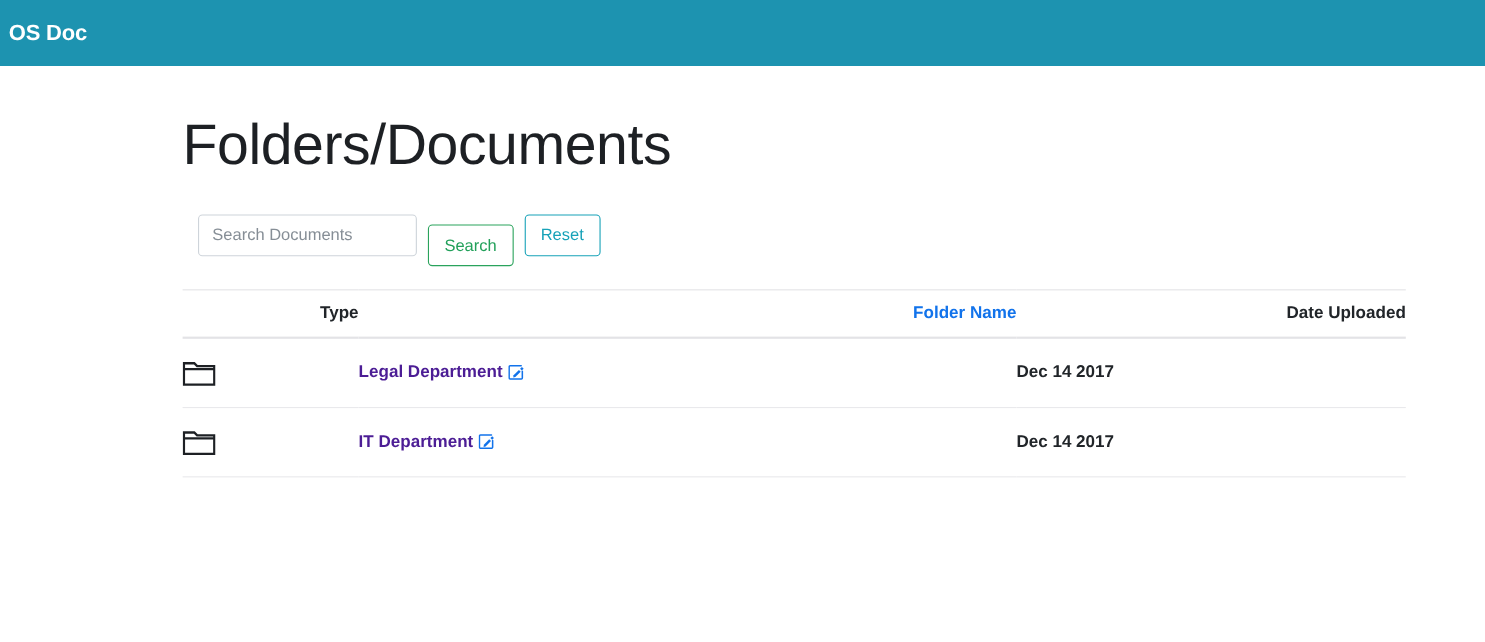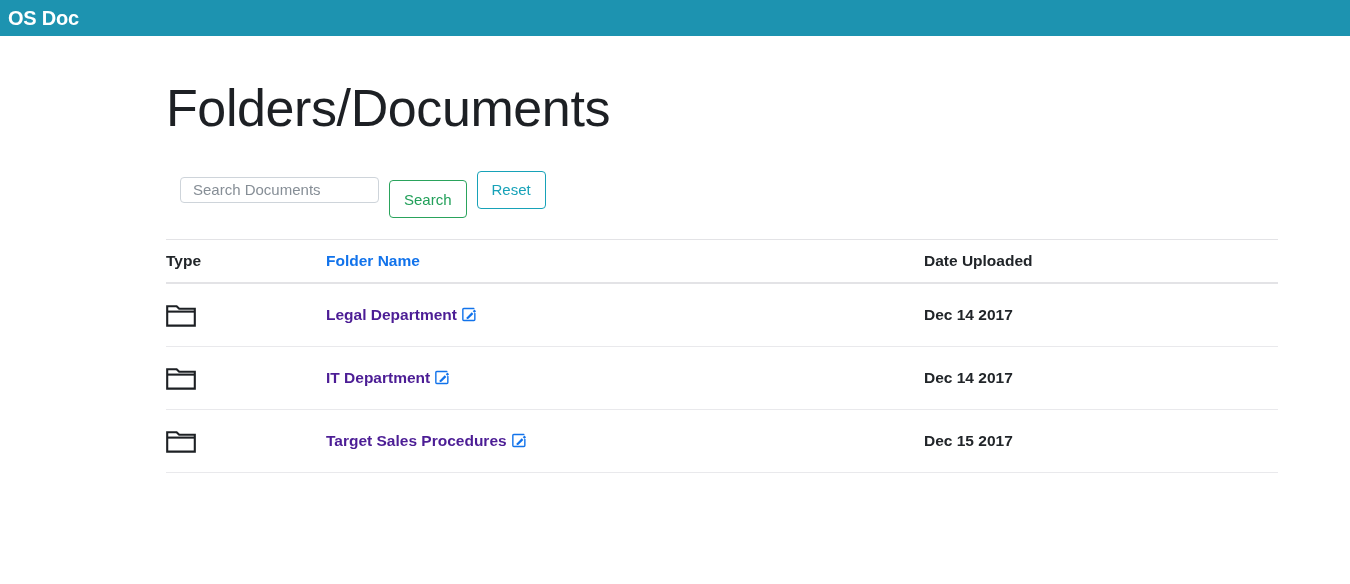--- a/index.html
+++ b/index.html
@@ -8,21 +8,21 @@
     padding: 0;
     width: 1350px;
     height: 584px;
     background: #ffffff;
     font-family: "Liberation Sans", sans-serif;
     -webkit-font-smoothing: antialiased;
   }
 
   
   .navbar {
-    height: 36px;
+    height: 60px;
     background: #1d93b0;
     display: flex;
     align-items: center;
     padding: 0 8px;
   }
   .brand {
     color: #ffffff;
     font-size: 20px;
     font-weight: 700;
     letter-spacing: -0.2px;
@@ -61,21 +61,21 @@
   
   .search-row {
     display: flex;
     align-items: center;
     margin-top: 24px;
     padding-left: 14px;
     gap: 10px;
   }
   .search-input {
     width: 199px;
-    height: 26px;
+    height: 38px;
     padding: 6px 12px;
     font-size: 15px;
     font-family: "Liberation Sans", sans-serif;
     color: #495057;
     border: 1px solid #ced4da;
     border-radius: 4px;
     background: #fff;
     outline: none;
   }
   .search-input::placeholder { color: #868e96; }
@@ -134,21 +134,21 @@
   table.doc-table {
     width: 100%;
     border-collapse: collapse;
     table-layout: fixed;
   }
   table.doc-table col.c-type { width: 160px; }
   table.doc-table col.c-name { width: 598px; }
   table.doc-table col.c-date { width: 354px; }
 
   table.doc-table thead th {
-    text-align: left;
+    text-align: right;
     font-size: 15.5px;
     font-weight: 700;
     color: #212529;
     padding: 12px 0 12px 0;
     border-top: 1px solid #e3e3e6;
     border-bottom: 2px solid #e3e3e6;
     vertical-align: bottom;
     margin-left: 19px;
   }
   th.th-type { padding-left: 14px; }
@@ -267,41 +267,18 @@
                   <path d="M12.6 1.6 1.9 1.6 a1 1 0 0 0 -1 1 v10.8 a1 1 0 0 0 1 1 h10.8 a1 1 0 0 0 1 -1 V7" fill="none" stroke="#1273eb" stroke-width="1.5" stroke-linecap="round"></path>
                   <path d="M5.2 10.9 10.4 5.7 12.1 7.4 6.9 12.6 4.9 13.1 z" fill="#1273eb"></path>
                   <path d="M11.5 4.5 13.2 6.2 15 4.4 13.3 2.7 z" fill="#1273eb"></path>
                 </svg>
               </a>
             </span>
           </td>
           <td class="td-date">Dec 14 2017</td>
         </tr>
 
-        <tr>
-          <td class="td-type">
-            <span class="folder-icon">
-              <svg class="folder-icon" viewBox="0 0 30 24" xmlns="http://www.w3.org/2000/svg">
-                <path d="M1.2 3.2 h9.4 l2.6 2.6 h15.6 v16.8 h-27.6 z" fill="none" stroke="#1d2024" stroke-width="2.1" stroke-linejoin="miter"></path>
-                <line x1="1.2" y1="8.6" x2="28.8" y2="8.6" stroke="#1d2024" stroke-width="2.1"></line>
-              </svg>
-            </span>
-          </td>
-          <td class="td-name">
-            <span class="name-cell">
-              <a class="folder-link" href="#">Target Sales Procedures</a>
-              <a class="edit-icon" href="#">
-                <svg width="15" height="15" viewBox="0 0 16 16" xmlns="http://www.w3.org/2000/svg">
-                  <path d="M12.6 1.6 1.9 1.6 a1 1 0 0 0 -1 1 v10.8 a1 1 0 0 0 1 1 h10.8 a1 1 0 0 0 1 -1 V7" fill="none" stroke="#1273eb" stroke-width="1.5" stroke-linecap="round"></path>
-                  <path d="M5.2 10.9 10.4 5.7 12.1 7.4 6.9 12.6 4.9 13.1 z" fill="#1273eb"></path>
-                  <path d="M11.5 4.5 13.2 6.2 15 4.4 13.3 2.7 z" fill="#1273eb"></path>
-                </svg>
-              </a>
-            </span>
-          </td>
-          <td class="td-date">Dec 15 2017</td>
-        </tr>
 
       </tbody>
     </table>
   </div>
 
 </div>
 
 </body></html>

